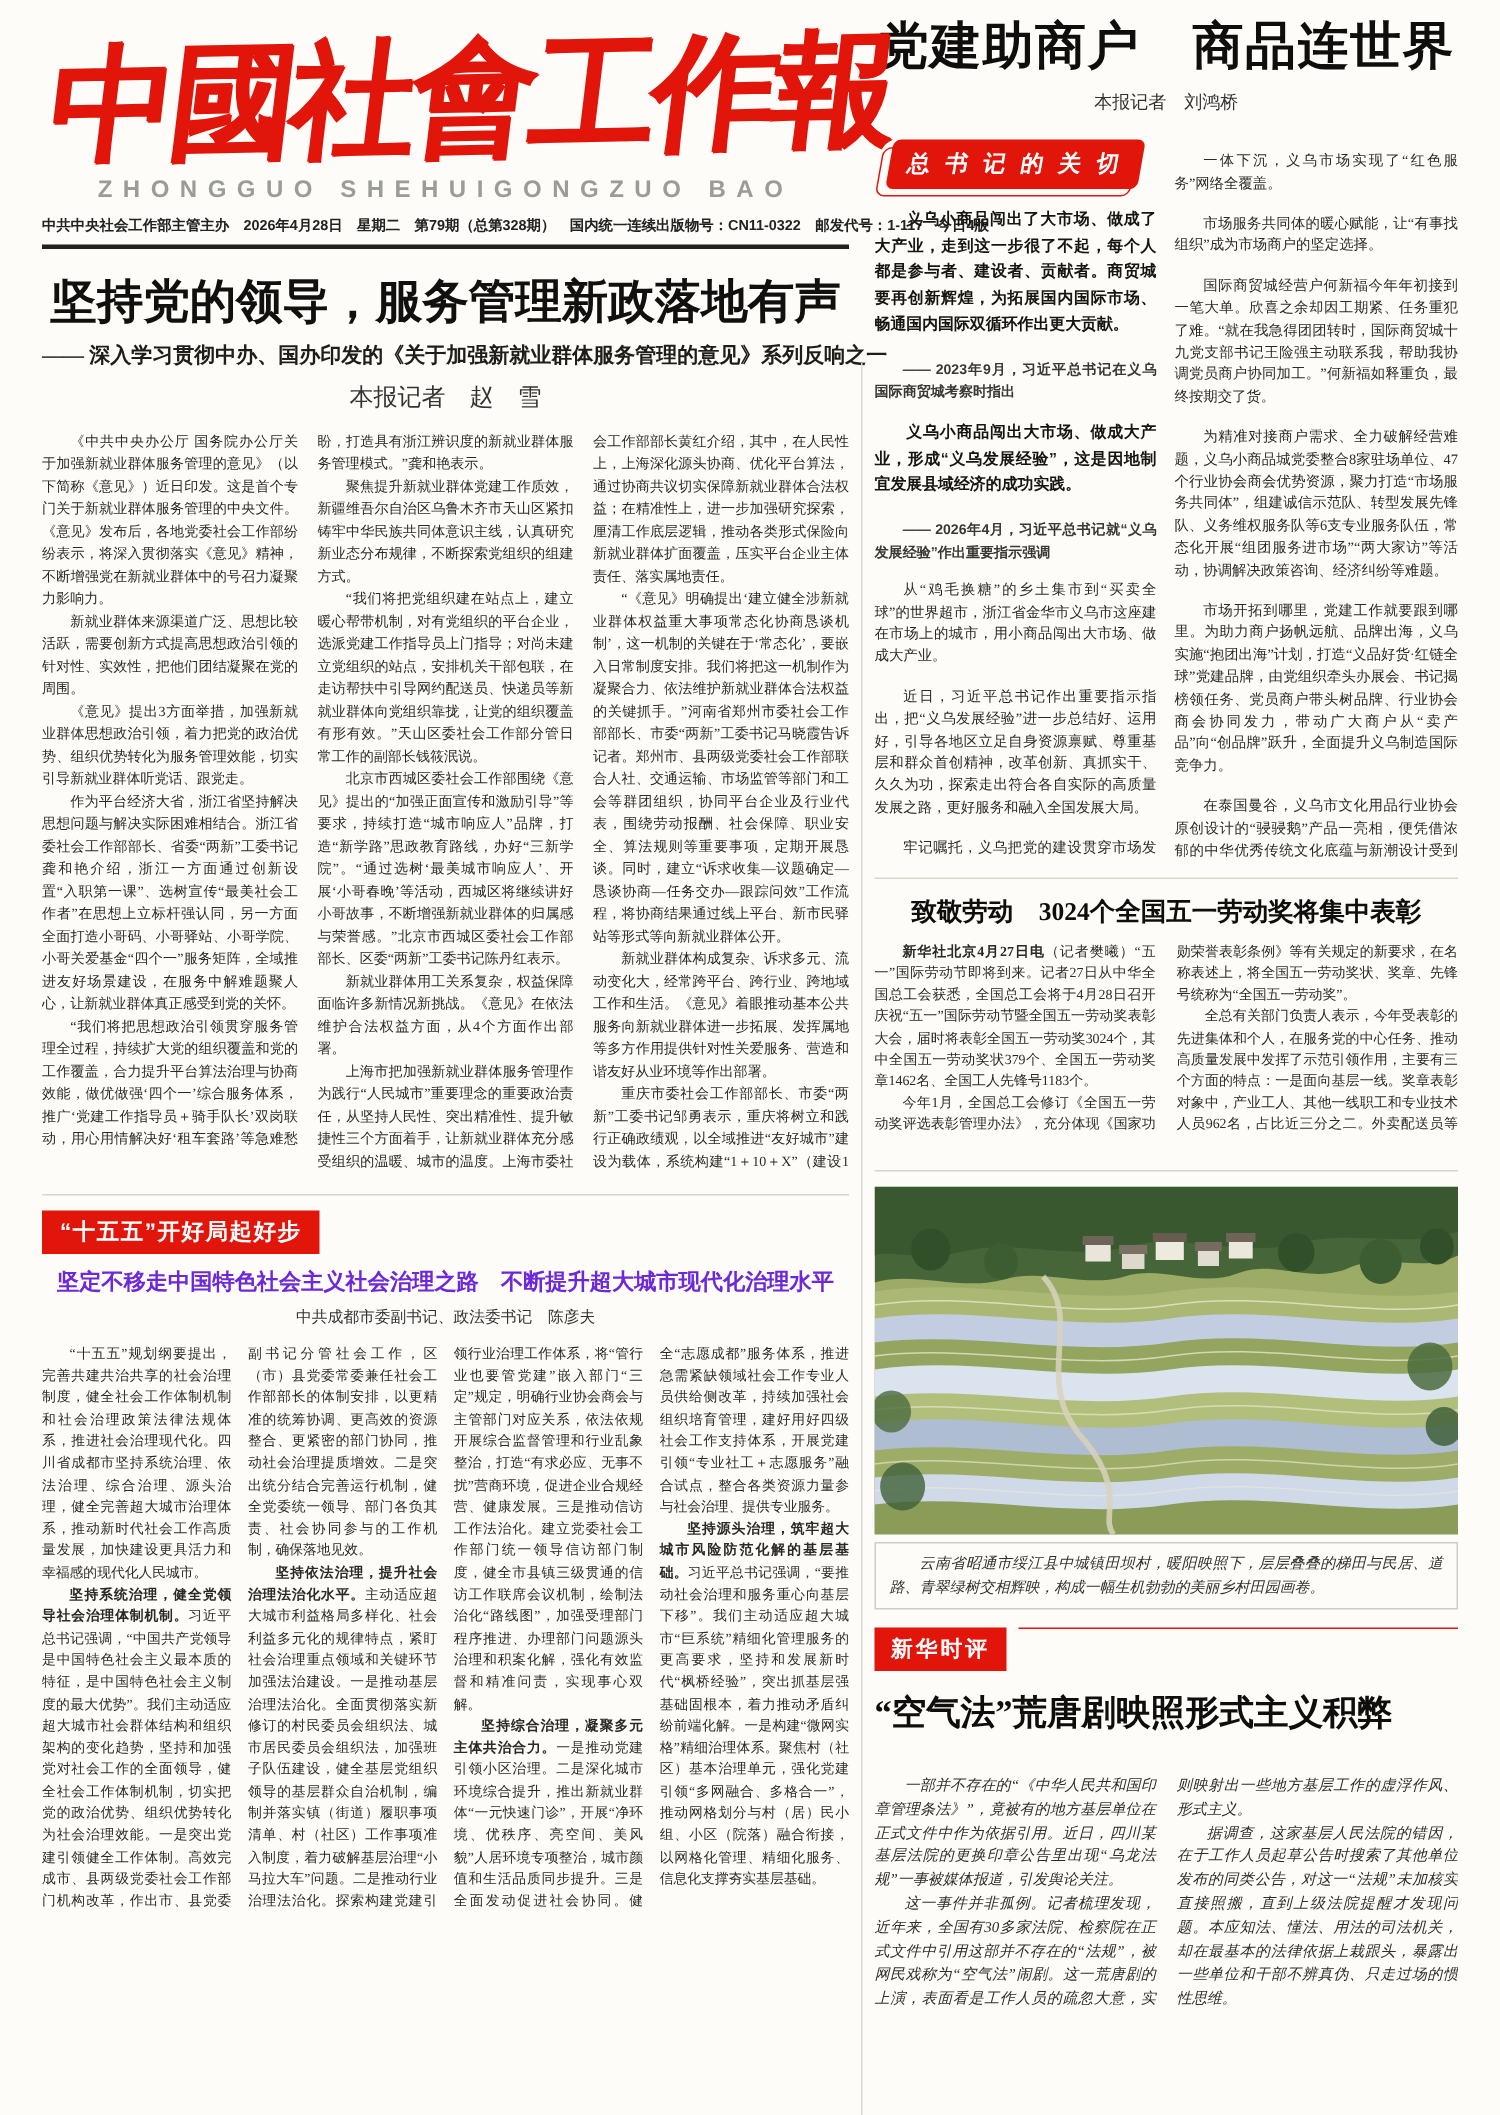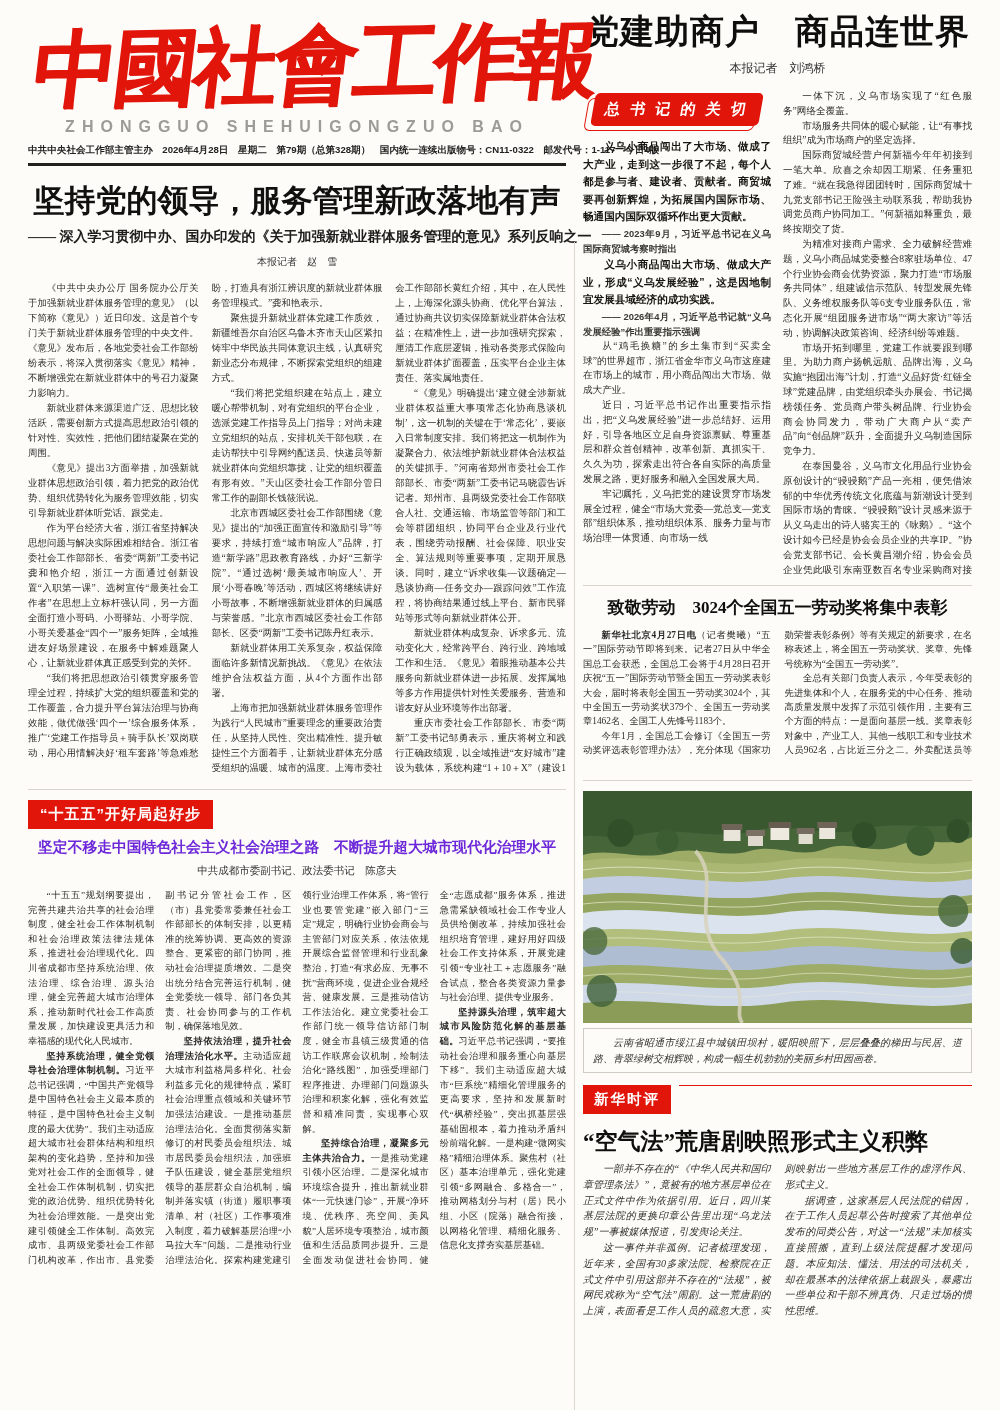--- a/index.html
+++ b/index.html
@@ -43,21 +43,21 @@
 
   
   .lead-headline{
     margin-top:16px;text-align:center;font-weight:900;
     font-size:31px;line-height:38px;letter-spacing:0;color:#11100e;
     white-space:nowrap;
   }
   .lead-subtitle{
     margin-top:8px;text-align:center;font-weight:bold;font-size:14px;white-space:nowrap;
   }
-  .lead-byline{margin-top:9px;text-align:center;font-size:10px;color:#333;}
+  .lead-byline{margin-top:9px;text-align:center;font-size:16px;color:#333;}
   .lead-body{
     margin-top:12px;height:498px;overflow:hidden;
     column-count:3;column-gap:13px;
     font-size:9.4px;line-height:15px;color:#2b2a28;
   }
 
   
   .gov-section{margin-top:4px;}
   .gov-label{
     display:inline-block;background:var(--accent,#e1150a);color:#fff;
@@ -78,21 +78,21 @@
 
   
   .yiwu-headline{
     padding-top:12px;text-align:center;font-weight:900;font-size:34px;
     line-height:40px;color:#0f0e0c;white-space:nowrap;letter-spacing:1px;
   }
   .yiwu-byline{margin-top:8px;text-align:center;font-size:12px;color:#333;}
   .yiwu-cols{display:flex;margin-top:12px;height:486px;overflow:hidden;}
   .yiwu-col-left{width:188px;flex:none;margin-right:12px;}
   .yiwu-col-right{flex:1;min-width:0;}
-  .yiwu-cols p{font-size:9.6px;line-height:14.8px;color:#2b2a28;}
+  .yiwu-cols p{font-size:9.6px;line-height:14.8px;color:#2b2a28;margin-top:12px;}
 
   .concern-badge-wrap{margin:4px 6px 12px 10px;position:relative;width:168px;}
   .concern-badge{
     position:relative;background:var(--accent,#e1150a);color:#fff;
     font-family:"Liberation Sans","DejaVu Sans",sans-serif;
     font-weight:bold;font-size:15px;letter-spacing:3px;
     text-align:center;padding:7px 0;border-radius:5px;
     transform:skewX(-10deg);
   }
   .concern-badge-wrap::before{
@@ -139,21 +139,21 @@
     background:var(--accent,#e1150a);color:#fff;flex:none;
     font-family:"Liberation Sans","DejaVu Sans",sans-serif;
     font-weight:bold;font-size:14.5px;letter-spacing:2px;padding:5px 11px;
   }
   .comm-label-line{flex:1;height:0;border-top:1px solid var(--accent,#e1150a);margin-left:8px;}
   .comm-headline{
     margin-top:12px;font-weight:900;font-size:23px;
     color:#0f0e0c;white-space:nowrap;
   }
   .comm-body{
-    margin-top:4px;height:188px;overflow:hidden;
+    margin-top:26px;height:188px;overflow:hidden;
     column-count:2;column-gap:14px;
     font-size:10px;line-height:15.8px;font-style:italic;color:#2f2d29;
   }
 </style>
 </head>
 <body>
 
 <div class="page">
 
   <div class="left-region">

